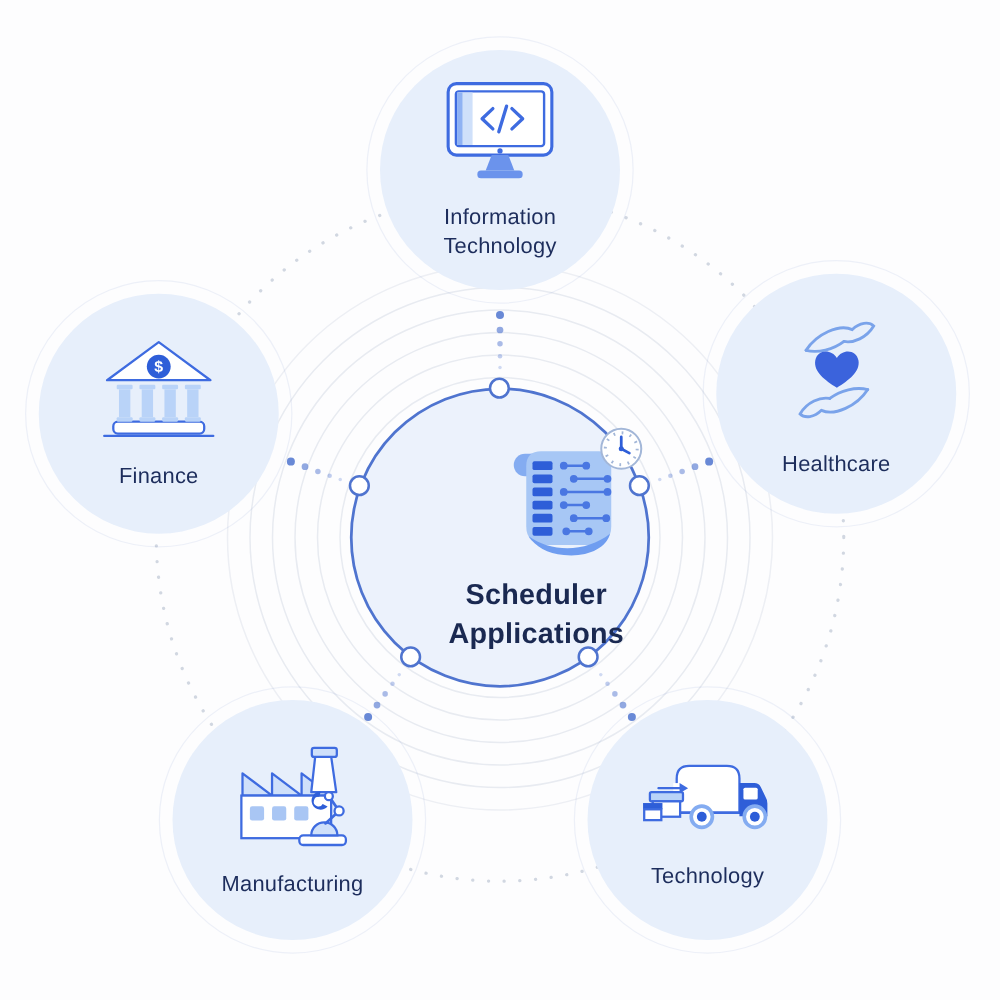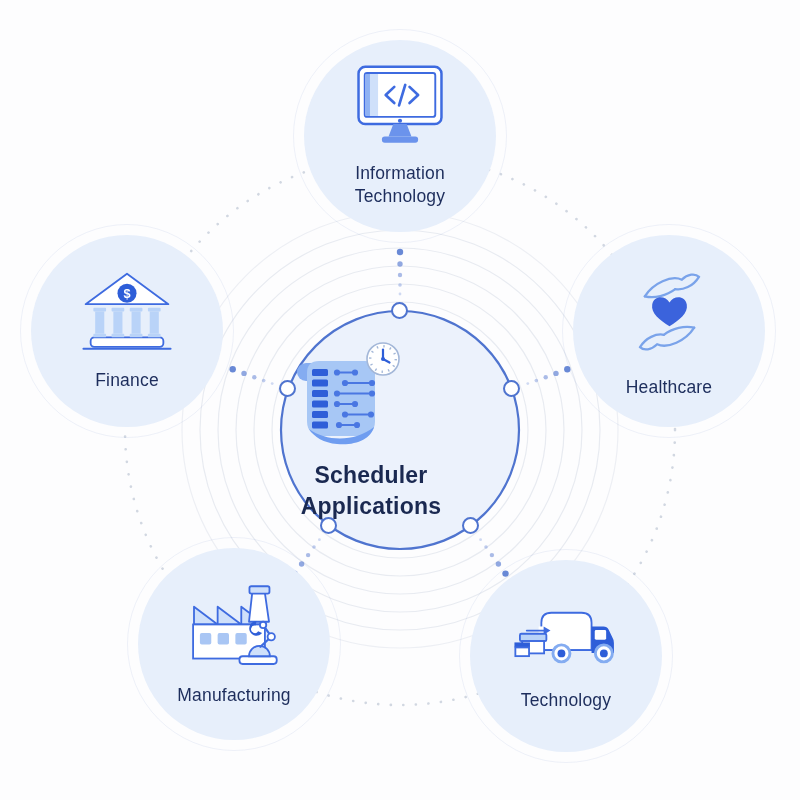--- a/index.html
+++ b/index.html
@@ -16,21 +16,21 @@
   .sat::after{
     content:"";position:absolute;inset:-11px;border-radius:50%;
     border:1px solid rgba(100,130,200,0.10);
   }
   .sat-label{
     font-size:17.5px;font-weight:500;color:#1d2d5c;text-align:center;
     line-height:1.32;max-width:140px;letter-spacing:.2px;
   }
   .center-node{
     position:absolute;left:281px;top:311px;width:238px;height:238px;
-    display:flex;flex-direction:column;align-items:flex-start;justify-content:center;gap:9px;
+    display:flex;flex-direction:column;align-items:flex-end;justify-content:center;gap:9px;
   }
   .center-title{
     font-size:23px;font-weight:700;color:#1a2951;text-align:center;
     line-height:1.32;width:180px;letter-spacing:.2px;
   }
   .ring-node{
     position:absolute;width:13px;height:13px;border-radius:50%;
     background:#fff;border:2.5px solid #4f74cf;box-sizing:content-box;
   }
 </style>
@@ -127,36 +127,36 @@
           <rect x="60" y="46.5" width="10" height="24.5"></rect>
           <rect x="58" y="71" width="14" height="4" rx="1"></rect>
         <rect x="78" y="42.5" width="14" height="4" rx="1"></rect>
           <rect x="80" y="46.5" width="10" height="24.5"></rect>
           <rect x="78" y="71" width="14" height="4" rx="1"></rect>
       </g>
     </svg>
     <div class="sat-label">Finance</div>
   </div>
 
-  <div class="sat" style="left:573px;top:235px;">
+  <div class="sat" style="left:573px;top:219px;">
     <svg width="95" height="97" viewBox="0 0 100 102">
       <g fill="none" stroke="#7aa3ea" stroke-width="2.4" stroke-linecap="round">
         <path d="M24,35 C33,21 52,12.5 63,17.5 C69,11.5 77,10.5 81,14.5 C75,24.5 64,29 56,27.5"></path>
         <path d="M24,35 C34,37.5 47,34.5 56,27.5"></path>
         <g transform="rotate(180 50 51.5)">
           <path d="M24,35 C33,21 52,12.5 63,17.5 C69,11.5 77,10.5 81,14.5 C75,24.5 64,29 56,27.5"></path>
           <path d="M24,35 C34,37.5 47,34.5 56,27.5"></path>
         </g>
       </g>
       <path d="M50,41.5 C45.5,33.5 33.5,34 31.8,43.5 C30.2,53 40,60 50,66.5 C60,60 69.8,53 68.2,43.5 C66.5,34 54.5,33.5 50,41.5 Z" fill="#3b63dc"></path>
     </svg>
     <div class="sat-label">Healthcare</div>
   </div>
 
-  <div class="sat" style="left:138px;top:548px;">
+  <div class="sat" style="left:138px;top:560px;">
     <svg width="100" height="88" viewBox="0 0 110 96">
       <g fill="#cfe0fa" stroke="#3e6be0" stroke-width="2" stroke-linejoin="round">
         <path d="M11,48.5 V29 L37,48.5 Z"></path>
           <path d="M37,48.5 V29 L63,48.5 Z"></path>
           <path d="M63,48.5 V29 L89,48.5 Z"></path>
       </g>
       <path d="M75,14 H89 L93.5,45.5 H71.5 Z" fill="#fff" stroke="#3e6be0" stroke-width="2" stroke-linejoin="round"></path>
       <rect x="72" y="6.5" width="22" height="8" rx="2" fill="#cfe0fa" stroke="#3e6be0" stroke-width="2"></rect>
       <rect x="10" y="48.5" width="79" height="37.5" fill="#fff" stroke="#3e6be0" stroke-width="2"></rect>
       <g fill="#a9c6f4">

